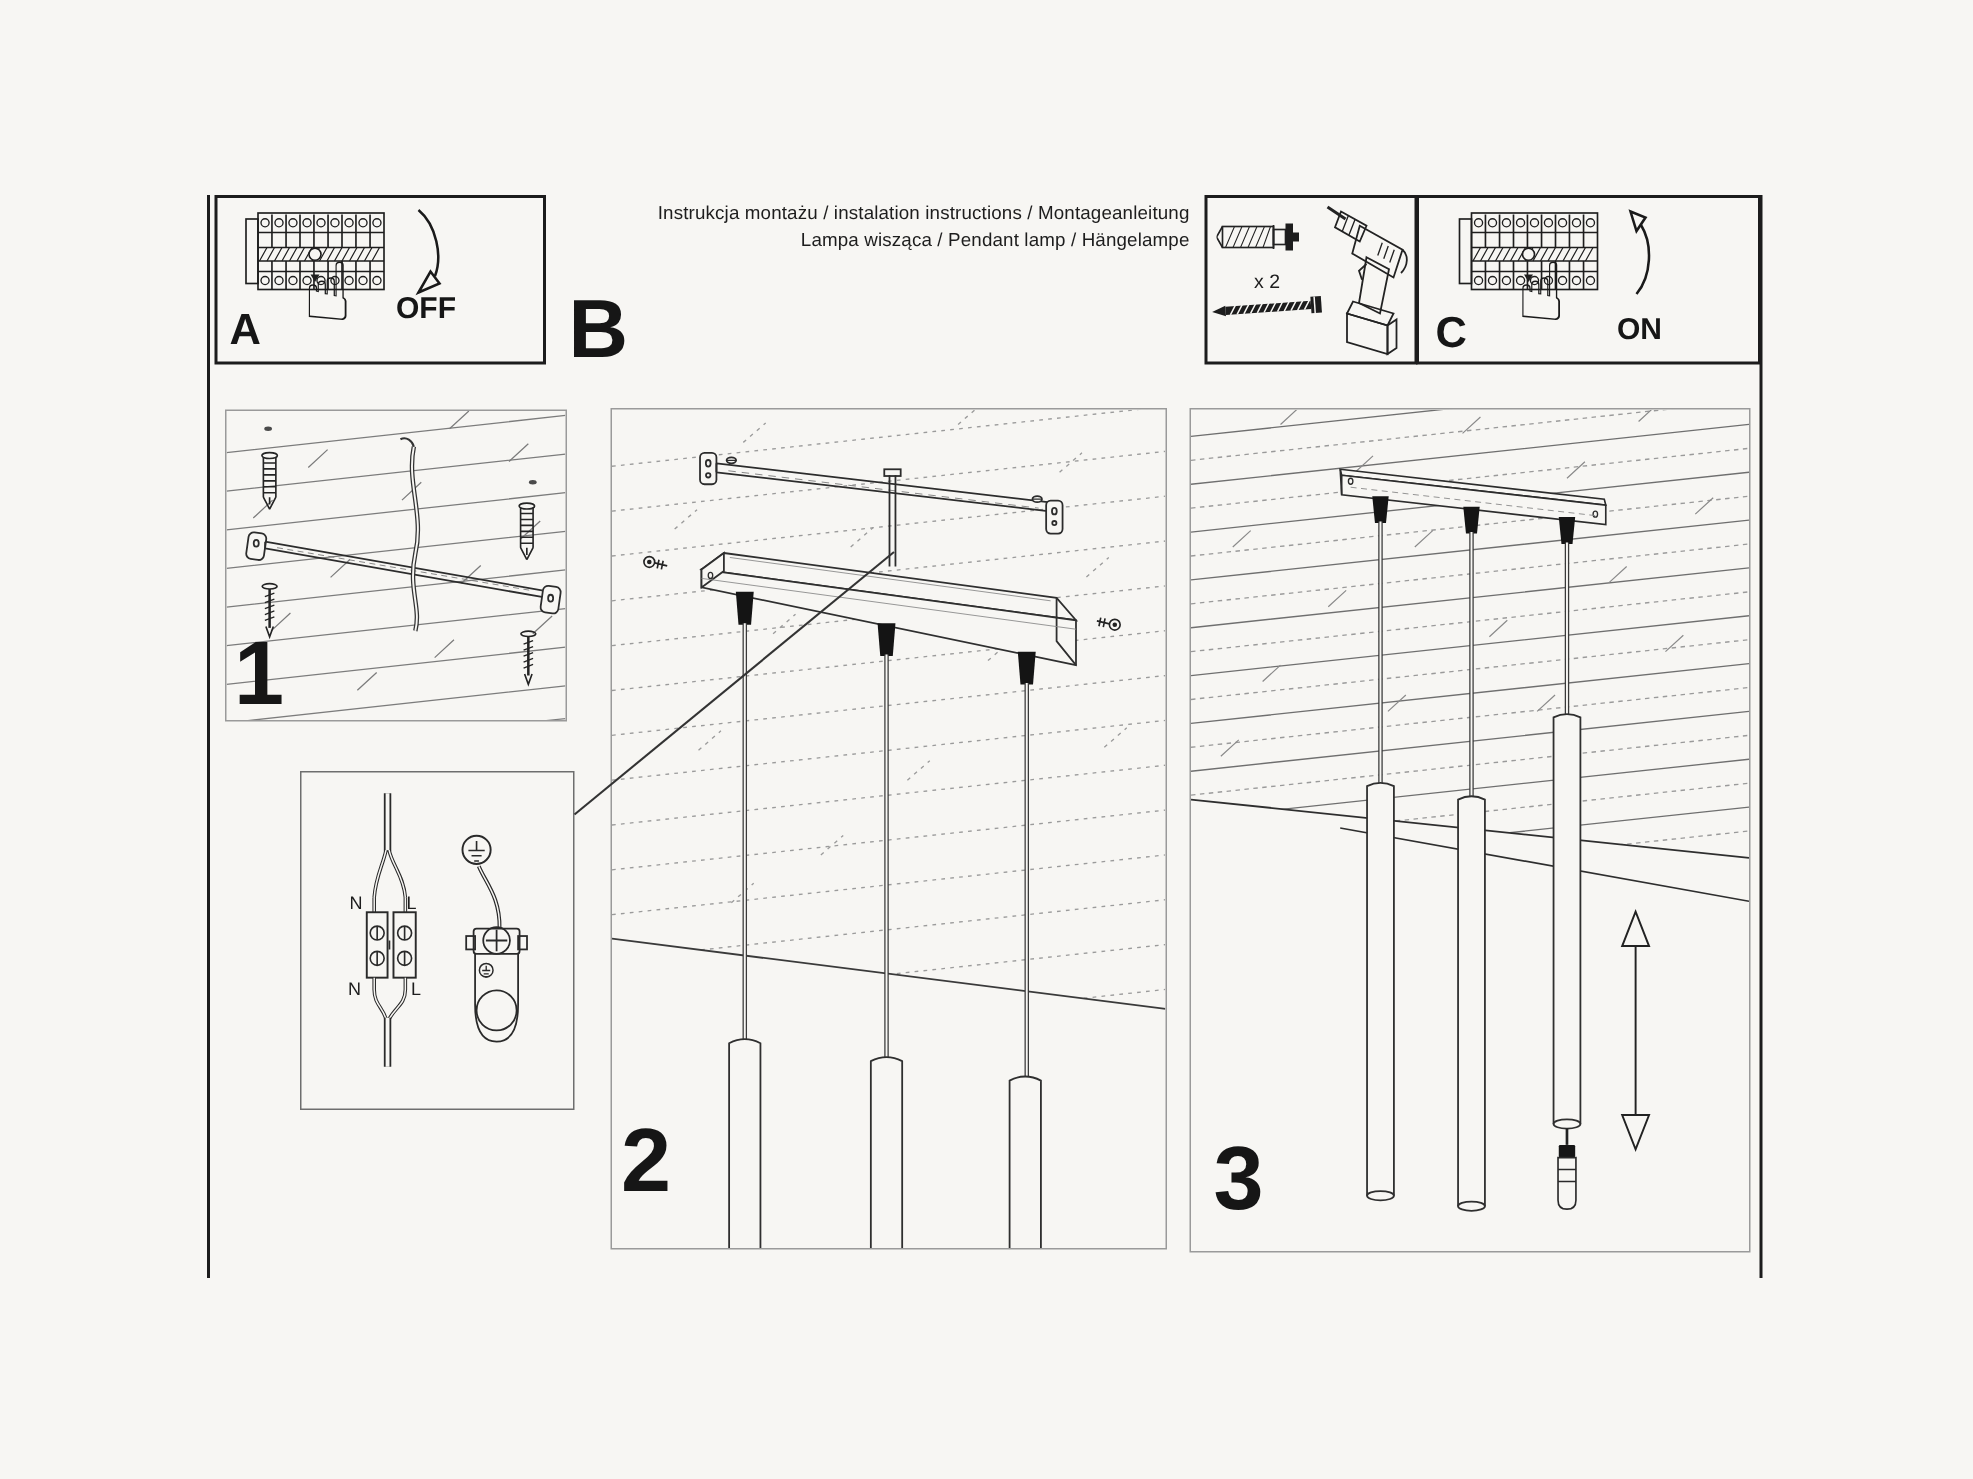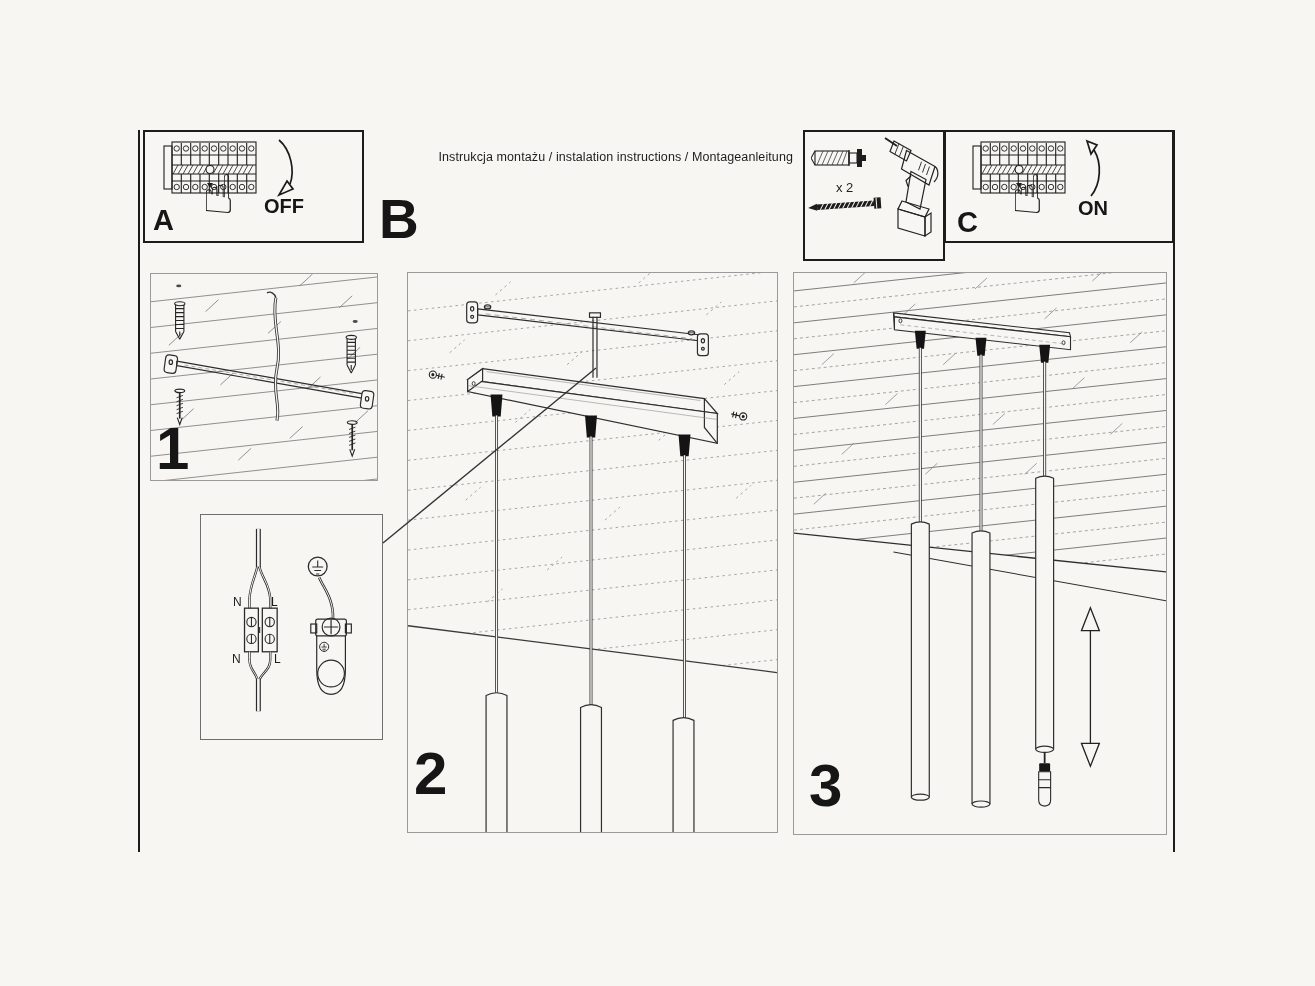--- a/index.html
+++ b/index.html
@@ -10,21 +10,21 @@
   .abs{position:absolute;}
   .frame{position:absolute;box-sizing:border-box;border:2px solid #1c1c1c;background:transparent;}
   .step-frame{position:absolute;box-sizing:border-box;border:1.5px solid #9a9a9a;background:transparent;overflow:hidden;}
   .detail-frame{position:absolute;box-sizing:border-box;border:1.5px solid #6e6e6e;background:#f7f6f3;}
   .vline{position:absolute;width:2px;background:#1c1c1c;}
   .big-letter{position:absolute;font-weight:600;color:#161616;line-height:1;}
   .state-label{position:absolute;font-size:20px;font-weight:600;color:#161616;line-height:1;}
   .corner-label{position:absolute;font-size:29px;font-weight:600;color:#161616;line-height:1;}
   .step-number{position:absolute;font-size:60px;font-weight:600;color:#161616;line-height:1;}
   .hand{position:absolute;font-family:"DejaVu Sans",sans-serif;font-size:54px;line-height:1;color:#1a1a1a;}
-  .hdr{position:absolute;text-align:right;font-size:12.5px;line-height:17.5px;color:#1d1d1d;letter-spacing:0.1px;margin-top:15px;}
+  .hdr{position:absolute;text-align:right;font-size:12.5px;line-height:17.5px;color:#1d1d1d;letter-spacing:0.1px;}
   .qty{position:absolute;font-size:13px;color:#1d1d1d;line-height:1;}
   .wire-label{position:absolute;font-size:12px;color:#1d1d1d;line-height:1;}
   svg{display:block;}
 </style>
 </head>
 <body>
 
 <div id="sheet">
 
   <div class="vline" style="left:138px;top:130px;height:722px;"></div>
@@ -69,24 +69,25 @@
         <path d="M8,2 C20,12 24,33 19,46"></path>
         <polygon points="8,57 16,43 22,51"></polygon>
       </g>
     </svg>
     <span class="state-label" style="left:119px;top:64px;">OFF</span>
     <span class="corner-label" style="left:8px;top:74px;">A</span>
   </div>
 
   <div class="hdr" style="right:522px;top:134px;">
     <div>Instrukcja montażu / instalation instructions / Montageanleitung</div>
+    <div>Lampa wisząca / Pendant lamp / Hängelampe</div>
   </div>
   <span class="big-letter" style="left:379px;top:192px;font-size:55px;">B</span>
 
-  <div class="frame" style="left:803px;top:130px;width:142px;height:131px;">
+  <div class="frame" style="left:803px;top:130px;width:142px;height:113px;">
     <svg class="abs" style="left:6px;top:14px;" width="62" height="26" viewBox="0 0 62 26">
       <g stroke="#232323" stroke-width="1.1" fill="none">
         <path d="M4,5 L0,12 L4,19"></path>
         <rect x="4" y="5" width="34" height="14"></rect>
         <path stroke-width="0.7" d="M6,19 L12,5 M11,19 L17,5 M16,19 L22,5 M21,19 L27,5 M26,19 L32,5 M31,19 L36,5"></path>
         <path d="M38,4 V20"></path>
         <rect x="38" y="7" width="8" height="10"></rect>
       </g>
       <rect x="46" y="3" width="5" height="18" fill="#1d1d1d"></rect>
       <rect x="51" y="9" width="4" height="6" fill="#1d1d1d"></rect>
@@ -151,21 +152,21 @@
       </g>
       <polygon points="44,43 50,43 47,48" fill="#1e1e1e" stroke="none"></polygon>
     </svg>
     <span class="hand" style="left:65px;top:36px;">☝</span>
     <svg class="abs" style="left:129px;top:6px;" width="28" height="60" viewBox="0 0 28 60">
       <g stroke="#1a1a1a" stroke-width="1.7" fill="none">
         <path d="M16,58 C26,46 27,25 19,12"></path>
         <polygon points="12,3 22,7 16,16"></polygon>
       </g>
     </svg>
-    <span class="state-label" style="left:132px;top:66px;">ON</span>
+    <span class="state-label" style="left:132px;top:78px;">ON</span>
     <span class="corner-label" style="left:11px;top:76px;">C</span>
   </div>
 
   <div class="step-frame" style="left:150px;top:273px;width:228px;height:208px;">
     <svg width="100%" height="100%" viewBox="0 0 228 208" preserveAspectRatio="none">
       <g stroke="#7c7c7c" stroke-width="0.85" fill="none">
         <path d="M0,28 L228,3 M0,54 L228,29 M0,80 L228,55 M0,106 L228,81 M0,132 L228,107 M0,158 L228,133 M0,184 L228,159 M0,210 L228,185 M0,232 L228,207"></path>
         <path d="M150,12 l13,-12 M55,38 l13,-12 M190,34 l13,-12 M18,72 l13,-12 M118,60 l13,-12 M198,86 l13,-12 M70,112 l13,-12 M158,116 l13,-12 M30,148 l13,-12 M140,166 l13,-12 M206,150 l13,-12 M88,188 l13,-12"></path>
       </g>
       <ellipse cx="28" cy="12" rx="2.6" ry="1.5" fill="#4a4a4a"></ellipse>

